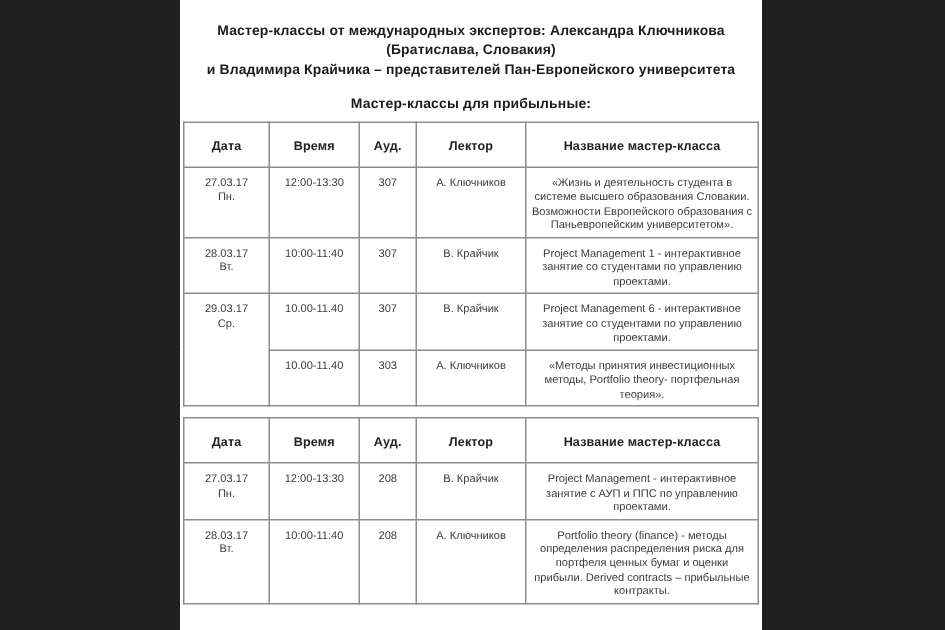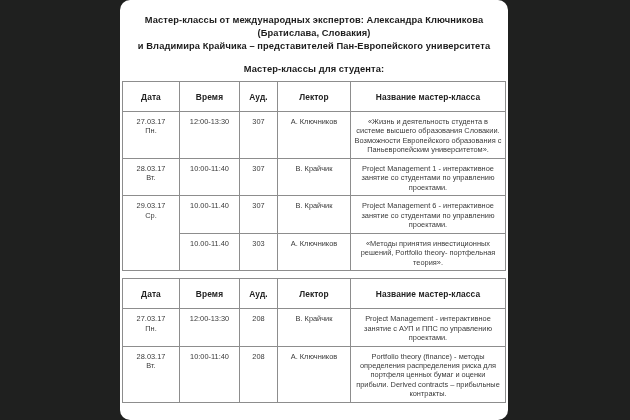--- a/index.html
+++ b/index.html
@@ -18,21 +18,20 @@
     background: #1f201f;
   }
   .paper {
     position: absolute;
     left: 120px;
     top: 0;
     width: 388px;
     height: 420px;
     background: #ffffff;
     color: #333;
-    border-radius: 10px;
   }
   .doc-title {
     margin: 14px 8px 0 8px;
     text-align: center;
     font-weight: bold;
     font-size: 9.3px;
     line-height: 13px;
     color: #1c1c1c;
     letter-spacing: 0.1px;
   }
@@ -83,21 +82,21 @@
 
 <div class="canvas">
   <div class="paper">
 
     <div class="doc-title">
       <span class="cell-line">Мастер-классы от международных экспертов: Александра Ключникова</span>
       <span class="cell-line">(Братислава, Словакия)</span>
       <span class="cell-line">и Владимира Крайчика – представителей Пан-Европейского университета</span>
     </div>
 
-    <div class="section-heading">Мастер-классы для студента:</div>
+    <div class="section-heading">Мастер-классы для прибыльные:</div>
 
     <table class="schedule">
       <colgroup>
         <col class="col-date">
           <col class="col-time">
           <col class="col-room">
           <col class="col-lect">
           <col class="col-name">
       </colgroup>
       <thead>
@@ -137,21 +136,21 @@
           </td>
           <td>10.00-11.40</td>
           <td>307</td>
           <td>В. Крайчик</td>
           <td>Project Management 6 - интерактивное занятие со студентами по управлению проектами.</td>
         </tr>
         <tr>
           <td>10.00-11.40</td>
           <td>303</td>
           <td>А. Ключников</td>
-          <td>«Методы принятия инвестиционных решений, Portfolio theory- портфельная теория».</td>
+          <td>«Методы принятия инвестиционных методы, Portfolio theory- портфельная теория».</td>
         </tr>
       </tbody>
     </table>
 
 
     <table class="schedule">
       <colgroup>
         <col class="col-date">
           <col class="col-time">
           <col class="col-room">

